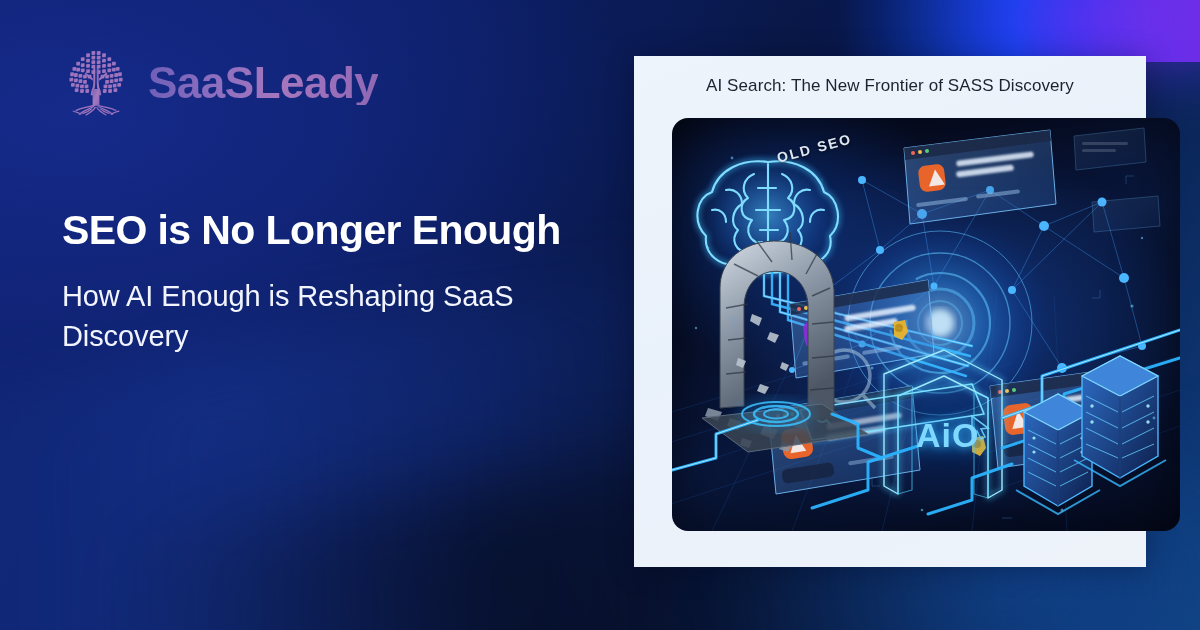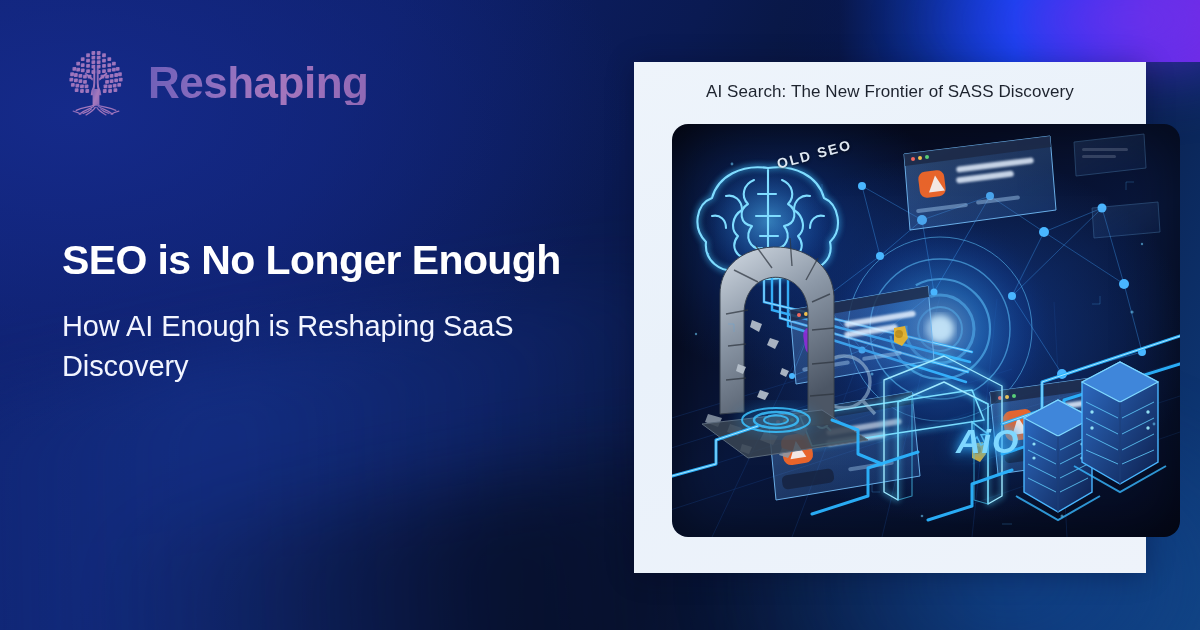--- a/index.html
+++ b/index.html
@@ -79,41 +79,41 @@
     background:linear-gradient(95deg,#6f5fb8 0%, #8e6fbf 30%, #a577bd 58%, #9b6fba 78%, #8e68b4 100%);
     -webkit-background-clip:text;
     background-clip:text;
     color:transparent;
     -webkit-text-fill-color:transparent;
     line-height:1;
     white-space:nowrap;
   }
 
   
-  .copy { position:absolute; left:62px; top:238px; width:560px; }
+  .copy { position:absolute; left:62px; top:208px; width:560px; }
   .headline {
     color:#ffffff;
     font-size:41px;
     font-weight:bold;
     letter-spacing:-0.6px;
     line-height:1.12;
     margin-bottom:22px;
   }
   .subhead {
     color:#f2f5ff;
     font-size:29px;
     font-weight:normal;
     line-height:1.38;
     letter-spacing:-0.1px;
   }
 
   
   .card {
     position:absolute;
-    left:634px; top:62px;
+    left:634px; top:56px;
     width:512px; height:511px;
     background:linear-gradient(160deg,#eef4fb 0%, #e9f1fa 45%, #eef3fa 100%);
     box-shadow:0 2px 26px rgba(2,8,30,.30);
   }
   .card-title {
     position:absolute; left:0; right:0; top:20px;
     text-align:center;
     color:#1d232e;
     font-size:17px;
     letter-spacing:.1px;
@@ -145,22 +145,20 @@
     letter-spacing:2px;
     transform:rotate(-15deg);
     text-shadow:0 1px 3px rgba(0,0,0,.6);
   }
   .lbl-aio {
     left:244px; top:298px;
     font-size:34px;
     color:#7fd8ff;
     letter-spacing:1px;
     text-shadow:0 0 10px #37b5ff, 0 0 22px #1a8df0;
-    font-style:italic;
-    margin-left:40px;
   }
 </style>
 </head>
 <body>
 
 <div class="canvas">
 
   <div class="swoosh-a"></div>
   <div class="swoosh-b"></div>
   <div class="swoosh-c"></div>
@@ -257,21 +255,21 @@
         <path d="M53 81 C60 85 66 86 72 91"></path>
         <path d="M49 82 C46 87 42 89 37 92"></path>
         <path d="M51 82 C54 87 58 89 63 92"></path>
         <path d="M50 82 L50 93"></path>
         <path d="M44 84 C40 88 37 89 33 90"></path>
         <path d="M56 84 C60 88 63 89 67 90"></path>
         <path d="M20 87 C24 88 27 89 30 91"></path>
         <path d="M80 87 C76 88 73 89 70 91"></path>
       </g>
     </svg>
-    <div class="logo-word">Reshaping</div>
+    <div class="logo-word">SaaSLeady</div>
   </div>
 
   <div class="copy">
     <div class="headline">SEO is No Longer Enough</div>
     <div class="subhead">How AI Enough is Reshaping SaaS Discovery</div>
   </div>
 
   <div class="card">
     <div class="card-title">AI Search: The New Frontier of SASS Discovery</div>
 

